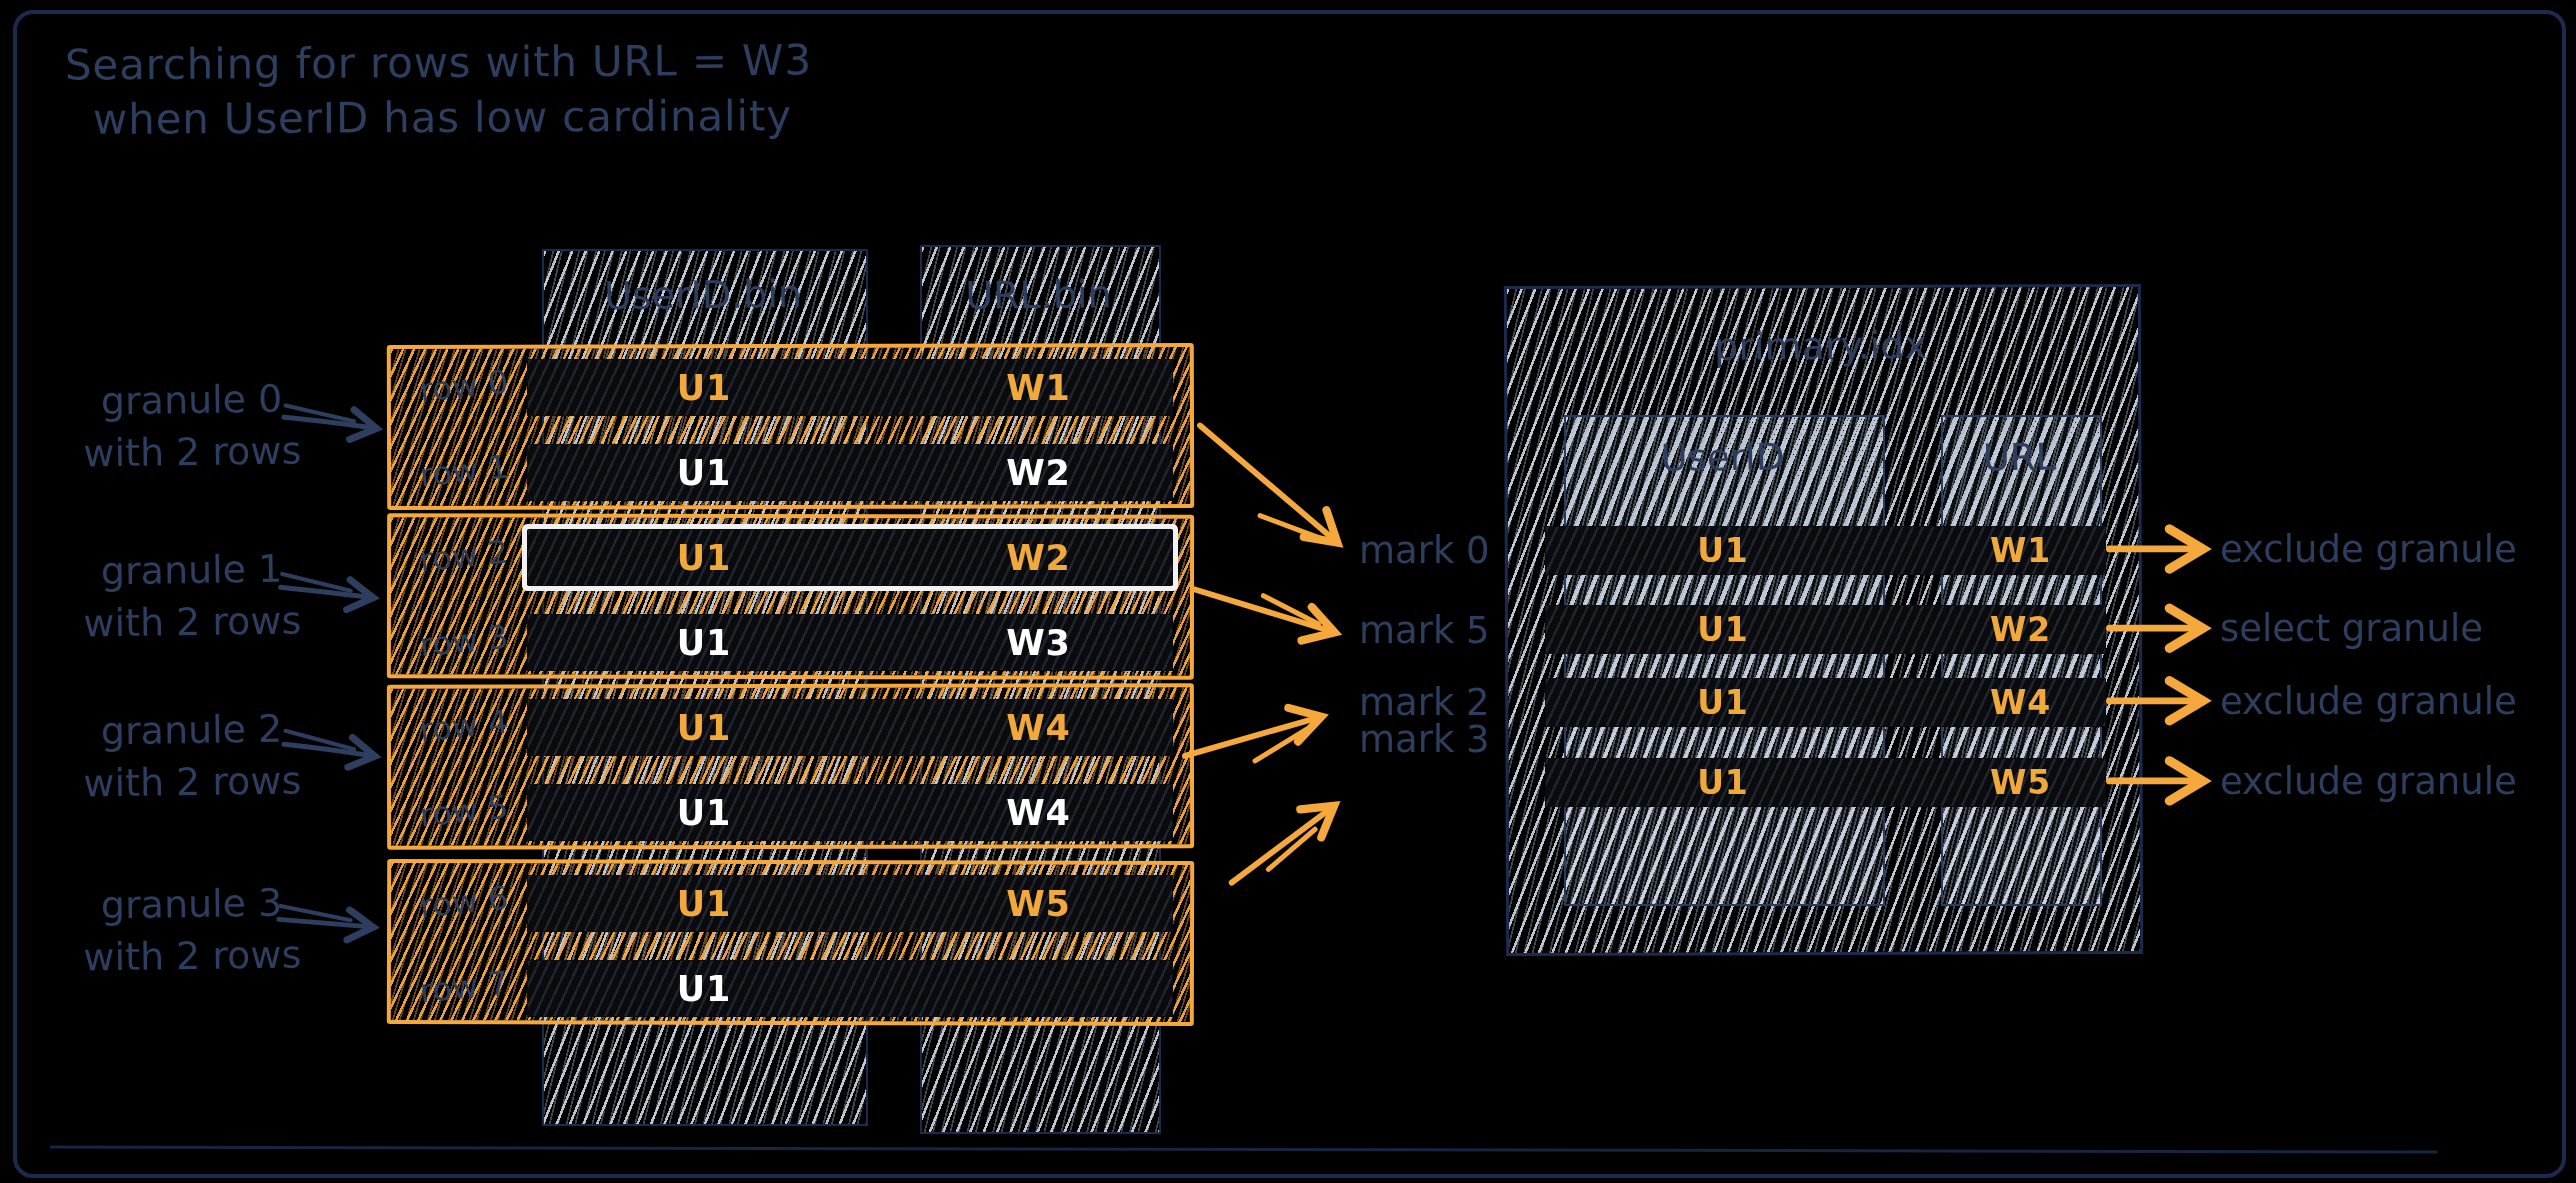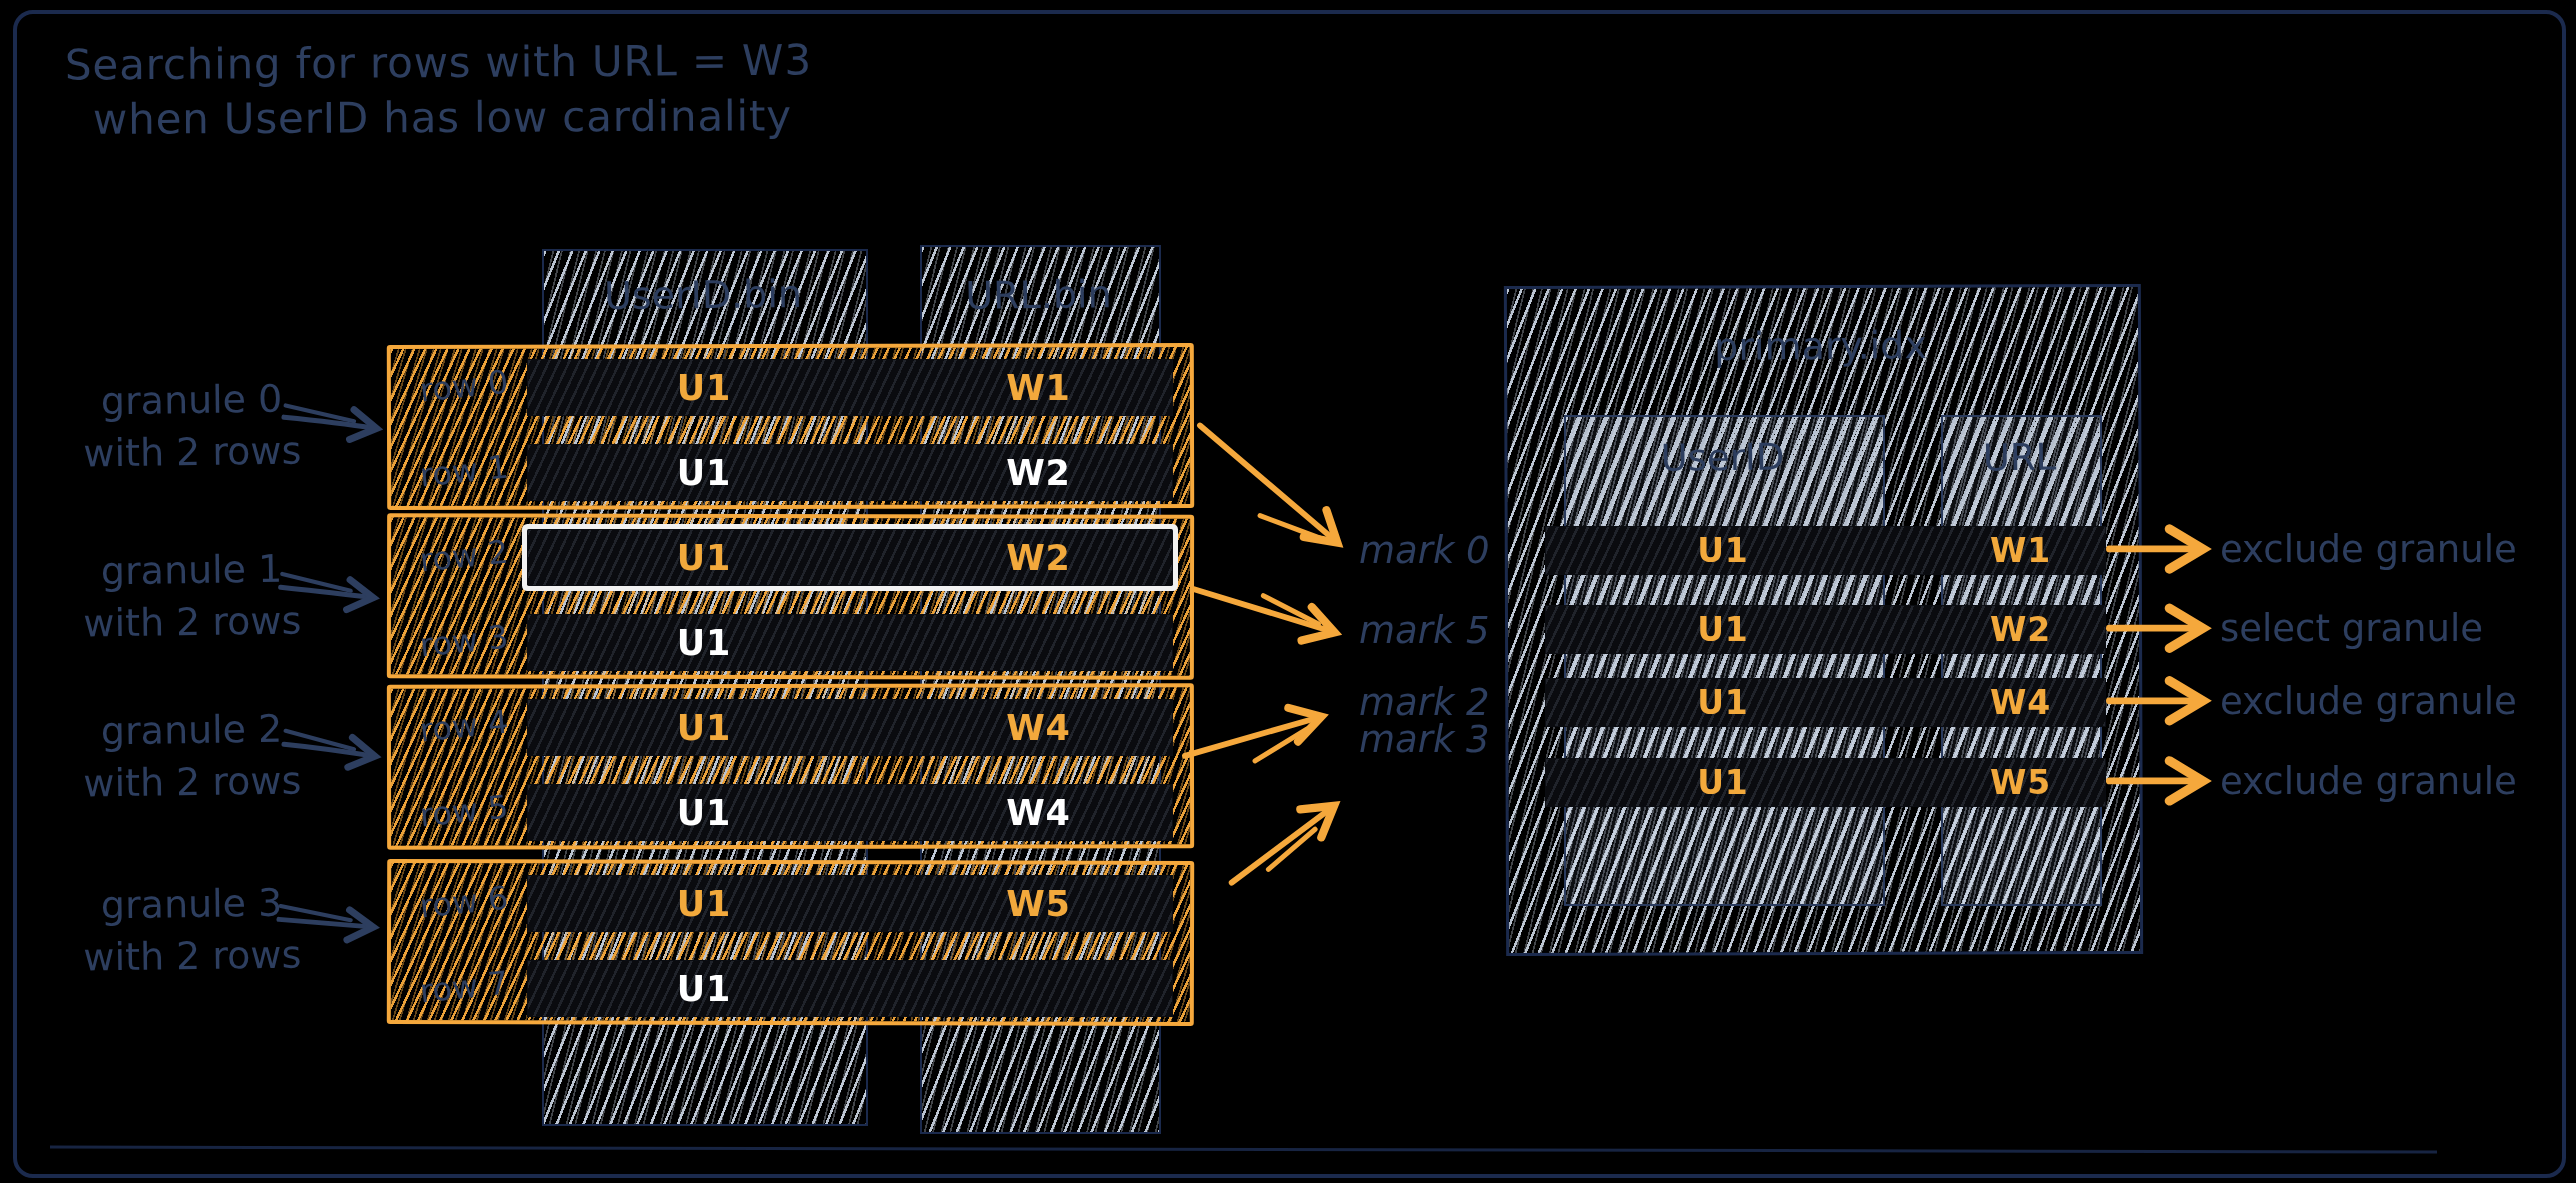--- a/index.html
+++ b/index.html
@@ -54,21 +54,21 @@
   .lrow{left:527px;width:644px;height:55px;z-index:3;}
   .lrow .cell{position:absolute;top:0;height:100%;font-size:35px;font-weight:600;letter-spacing:0.8px;}
   .lrow .cell-user{left:15px;width:322px;}
   .lrow .cell-url{left:392px;width:237px;}
   .highlight{box-shadow:0 0 0 5px #F1F1F1;border-radius:1.7px;z-index:4;}
 
   
   .gcap{left:42px;width:300px;text-align:center;z-index:6;font-size:38px;line-height:52px;transform:rotate(-.8deg);}
 
   
-  .mark{left:1359px;width:209px;height:47px;z-index:6;font-size:37px;font-style:italic;}
+  .mark{left:1359px;width:209px;height:47px;z-index:6;font-size:37px;}
 
   
   .idx-outer{left:1505px;top:285px;width:631px;height:664px;border:3.3px solid #1B2A4D;z-index:1;transform:rotate(-.2deg);}
   .idx-title{left:1505px;top:317px;width:631px;height:58px;z-index:6;font-size:38px;transform:rotate(-.5deg);}
   .idx-colbox{border:2.5px solid #2A3B5E;background-color:rgba(120,140,180,.10);z-index:2;}
   .idx-col-user{left:1564px;top:415px;width:317px;height:487px;}
   .idx-col-url{left:1941px;top:415px;width:157px;height:487px;}
   .idx-collabel{z-index:6;font-size:37px;height:58px;transform:rotate(-.6deg);}
   .lbl-idx-user{left:1564px;top:428px;width:317px;}
   .lbl-idx-url{left:1941px;top:428px;width:157px;}
@@ -119,20 +119,21 @@
   <div class="abs lrow dark-row" style="top:444px">
     <span class="cell cell-user vc white-text">U1</span>
     <span class="cell cell-url vc white-text">W2</span>
   </div>
   <div class="abs lrow dark-row highlight" style="top:529px">
     <span class="cell cell-user vc orange-text">U1</span>
     <span class="cell cell-url vc orange-text">W2</span>
   </div>
   <div class="abs lrow dark-row" style="top:614px">
     <span class="cell cell-user vc white-text">U1</span>
+    <span class="cell cell-url vc white-text">W3</span>
   </div>
   <div class="abs lrow dark-row" style="top:699px">
     <span class="cell cell-user vc orange-text">U1</span>
     <span class="cell cell-url vc orange-text">W4</span>
   </div>
   <div class="abs lrow dark-row" style="top:784px">
     <span class="cell cell-user vc white-text">U1</span>
     <span class="cell cell-url vc white-text">W4</span>
   </div>
   <div class="abs lrow dark-row" style="top:875px">

